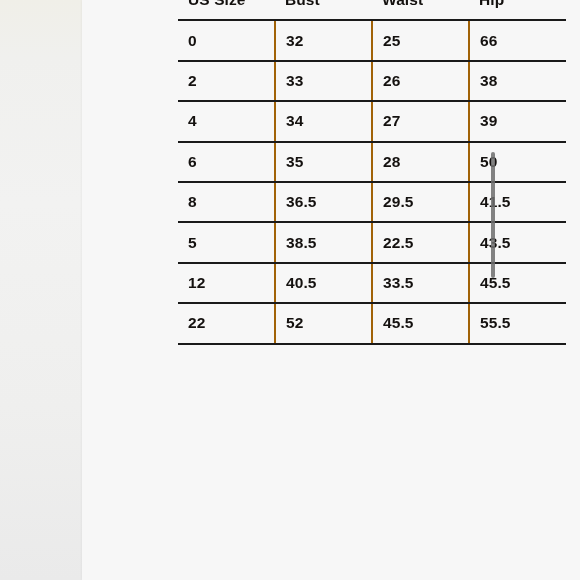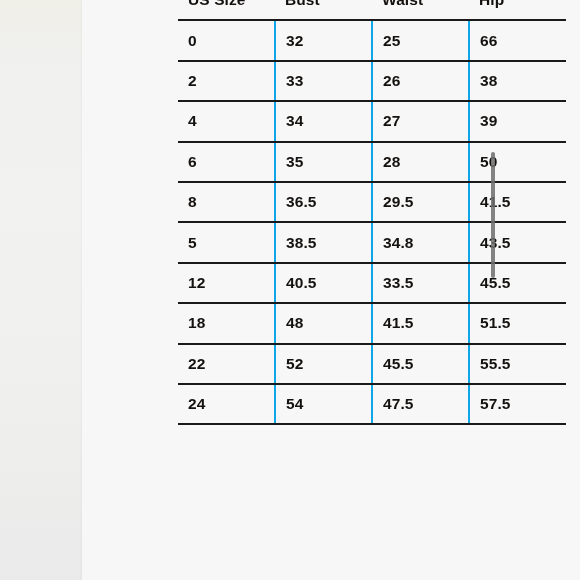--- a/index.html
+++ b/index.html
@@ -77,21 +77,21 @@
   }
 
   table.size-chart thead th {
     border-bottom: 2px solid #1a1a1a;
     font-weight: 700;
     padding-left: 10px;
   }
 
   table.size-chart tbody td {
     border-bottom: 2px solid #1a1a1a;
-    border-left: 2px solid #0ea5e9;
+    border-left: 2px solid #a16207;
   }
   table.size-chart tbody td:first-child {
     border-left: none;
   }
 
   
   table.size-chart thead th { border-left: none; }
 
   
   #scrollbar-track {
@@ -165,47 +165,35 @@
           </tr>
           <tr>
             <td>8</td>
             <td>36.5</td>
             <td>29.5</td>
             <td>41.5</td>
           </tr>
           <tr>
             <td>5</td>
             <td>38.5</td>
-            <td>34.8</td>
+            <td>22.5</td>
             <td>43.5</td>
           </tr>
           <tr>
             <td>12</td>
             <td>40.5</td>
             <td>33.5</td>
             <td>45.5</td>
           </tr>
           <tr>
-            <td>18</td>
-            <td>48</td>
-            <td>41.5</td>
-            <td>51.5</td>
-          </tr>
-          <tr>
             <td>22</td>
             <td>52</td>
             <td>45.5</td>
             <td>55.5</td>
           </tr>
-          <tr>
-            <td>24</td>
-            <td>54</td>
-            <td>47.5</td>
-            <td>57.5</td>
-          </tr>
         </tbody>
       </table>
     </div>
 
   </div>
 
   <div id="scrollbar-track">
     <div id="scrollbar-thumb"></div>
   </div>
 

